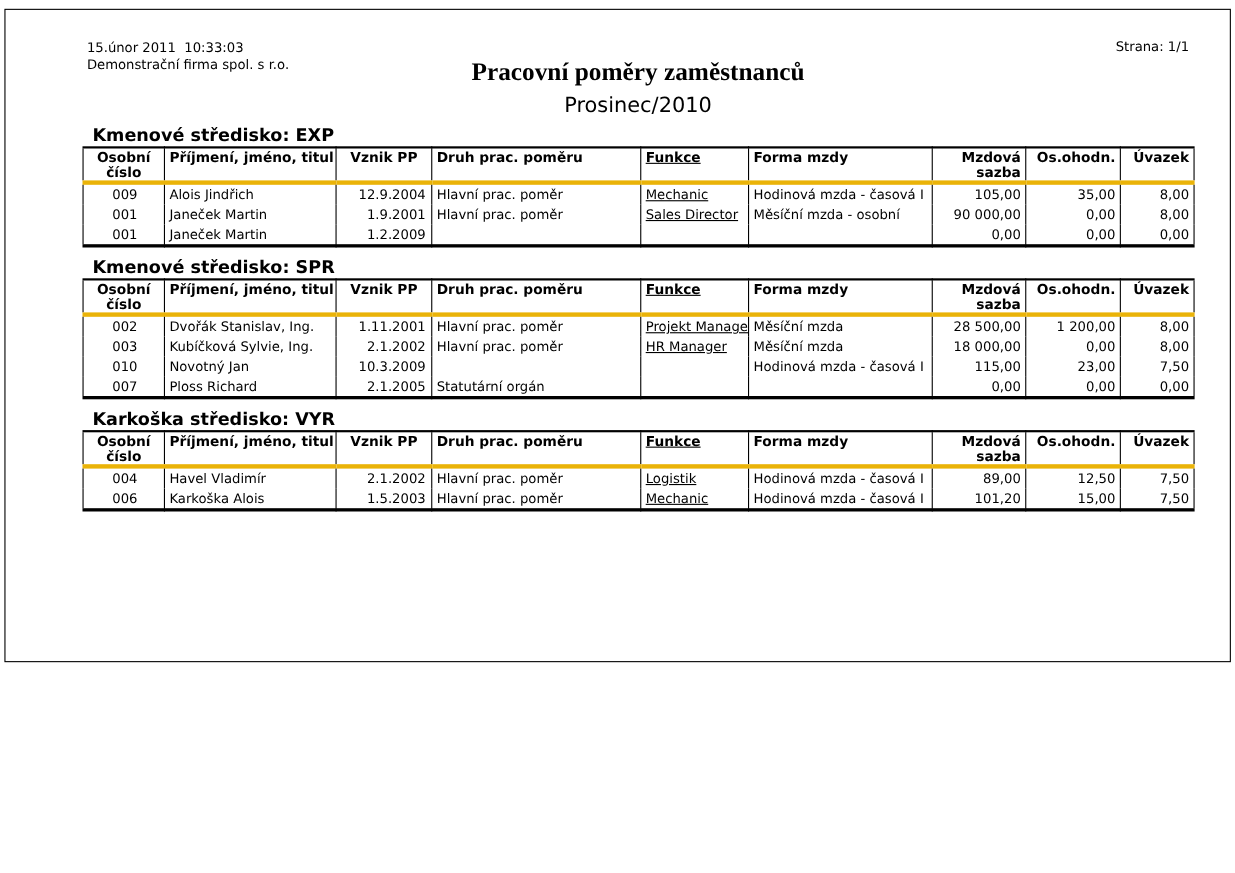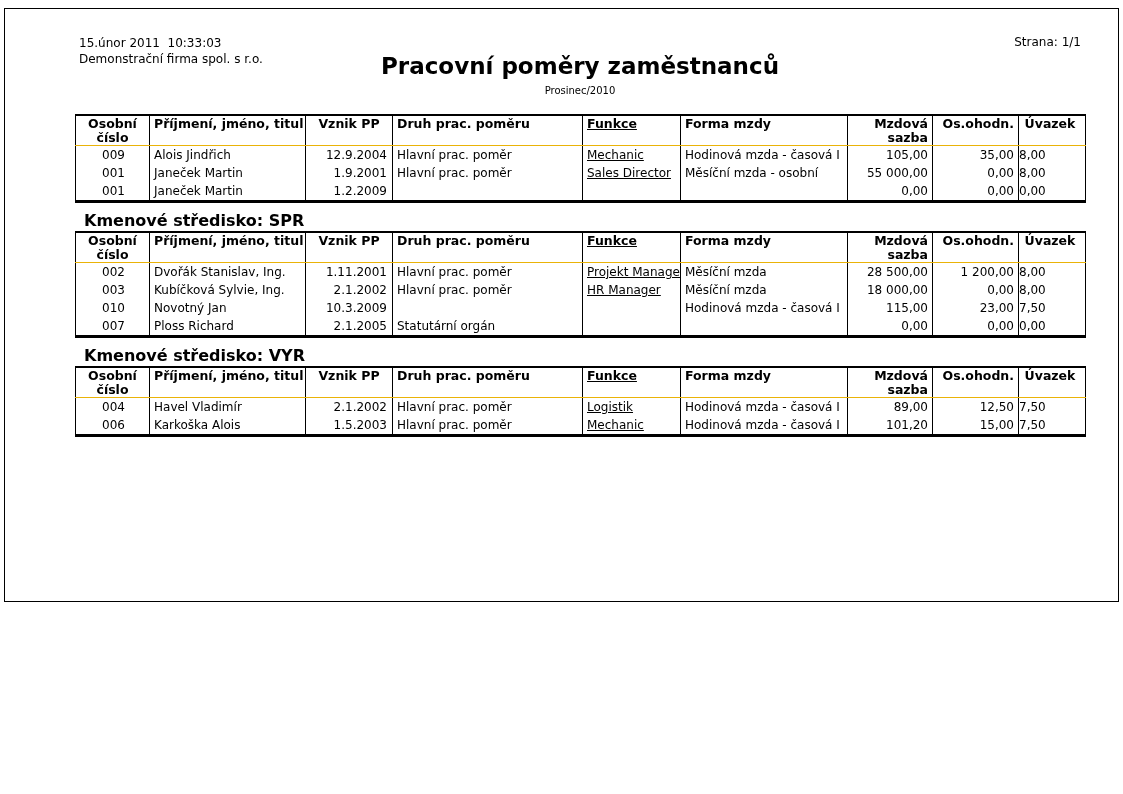--- a/index.html
+++ b/index.html
@@ -26,22 +26,22 @@
   .header-left {
     position: absolute; left: 4px; top: 26px;
     font-size: 12px; line-height: 16px;
   }
   .header-left .datetime { white-space: pre; }
   .header-right {
     position: absolute; right: 4px; top: 26px;
     font-size: 12px;
   }
   .header-center { text-align: center; padding-top: 44px; }
-  .report-title { font-size: 23px; font-weight: bold; line-height: 26px; }
-  .report-subtitle { font-size: 10px; margin-top: 6px; }
+  .report-title { font-size: 23px; font-weight: bold; line-height: 26px; font-family: Liberation Serif, serif; }
+  .report-subtitle { font-size: 19px; margin-top: 6px; }
 
   .group { margin-top: 9px; }
   .group-heading {
     font-size: 16px; font-weight: bold;
     padding-left: 9px; margin-bottom: 2px;
     line-height: 17px;
   }
   table.report-table {
     border-collapse: collapse;
     table-layout: fixed;
@@ -58,35 +58,35 @@
     white-space: nowrap;
   }
   .report-table th:first-child, .report-table td:first-child { border-left: none; }
   .report-table thead tr { height: 30px; }
   .report-table th {
     font-weight: bold;
     vertical-align: top;
     font-size: 12.5px;
     line-height: 14px;
     padding-top: 1px;
-    border-bottom: 1px solid #eab308;
+    border-bottom: 4px solid #eab308;
     white-space: pre-line;
   }
   .report-table td { height: 18px; line-height: 18px; }
 
   
   .report-table .col0 { text-align: center;  padding-left: 2px; }
   .report-table .col1 { text-align: left;  padding-left: 4px; }
   .report-table .col2 { text-align: right; padding-right: 5px; }
   .report-table .col3 { text-align: left;  padding-left: 4px; }
   .report-table .col4 { text-align: left;  padding-left: 4px; text-decoration: underline; }
   .report-table .col5 { text-align: left;  padding-left: 4px; }
   .report-table .col6 { text-align: right; padding-right: 4px; }
   .report-table .col7 { text-align: right; padding-right: 4px; }
-  .report-table .col8 { padding-right: 4px; }
+  .report-table .col8 { text-align: right; padding-right: 4px; }
   .report-table th.col0 { text-align: center; padding-left: 0; }
   .report-table th.col2 { text-align: center; padding-right: 0; }
 </style>
 </head>
 <body>
 
 <div class="page">
   <div class="content">
 
     <div class="report-header">
@@ -96,20 +96,21 @@
       </div>
       <div class="header-right">Strana: 1/1</div>
       <div class="header-center">
         <div class="report-title">Pracovní poměry zaměstnanců</div>
         <div class="report-subtitle">Prosinec/2010</div>
       </div>
     </div>
 
     <div class="report-body">
   <section class="group">
+    <h2 class="group-heading">Kmenové středisko: EXP</h2>
     <table class="report-table">
       <colgroup>
               <col style="width: 74px;">
               <col style="width: 156px;">
               <col style="width: 87px;">
               <col style="width: 190px;">
               <col style="width: 98px;">
               <col style="width: 167px;">
               <col style="width: 85px;">
               <col style="width: 86px;">
@@ -142,21 +143,21 @@
                 <td class="col7">35,00</td>
                 <td class="col8">8,00</td>
               </tr>
               <tr>
                 <td class="col0">001</td>
                 <td class="col1">Janeček Martin</td>
                 <td class="col2">1.9.2001</td>
                 <td class="col3">Hlavní prac. poměr</td>
                 <td class="col4">Sales Director</td>
                 <td class="col5">Měsíční mzda - osobní</td>
-                <td class="col6">55 000,00</td>
+                <td class="col6">90 000,00</td>
                 <td class="col7">0,00</td>
                 <td class="col8">8,00</td>
               </tr>
               <tr>
                 <td class="col0">001</td>
                 <td class="col1">Janeček Martin</td>
                 <td class="col2">1.2.2009</td>
                 <td class="col3"></td>
                 <td class="col4"></td>
                 <td class="col5"></td>
@@ -240,21 +241,21 @@
                 <td class="col5"></td>
                 <td class="col6">0,00</td>
                 <td class="col7">0,00</td>
                 <td class="col8">0,00</td>
               </tr>
             </tbody>
     </table>
   </section>
 
   <section class="group">
-    <h2 class="group-heading">Kmenové středisko: VYR</h2>
+    <h2 class="group-heading">Karkoška středisko: VYR</h2>
     <table class="report-table">
       <colgroup>
               <col style="width: 74px;">
               <col style="width: 156px;">
               <col style="width: 87px;">
               <col style="width: 190px;">
               <col style="width: 98px;">
               <col style="width: 167px;">
               <col style="width: 85px;">
               <col style="width: 86px;">

